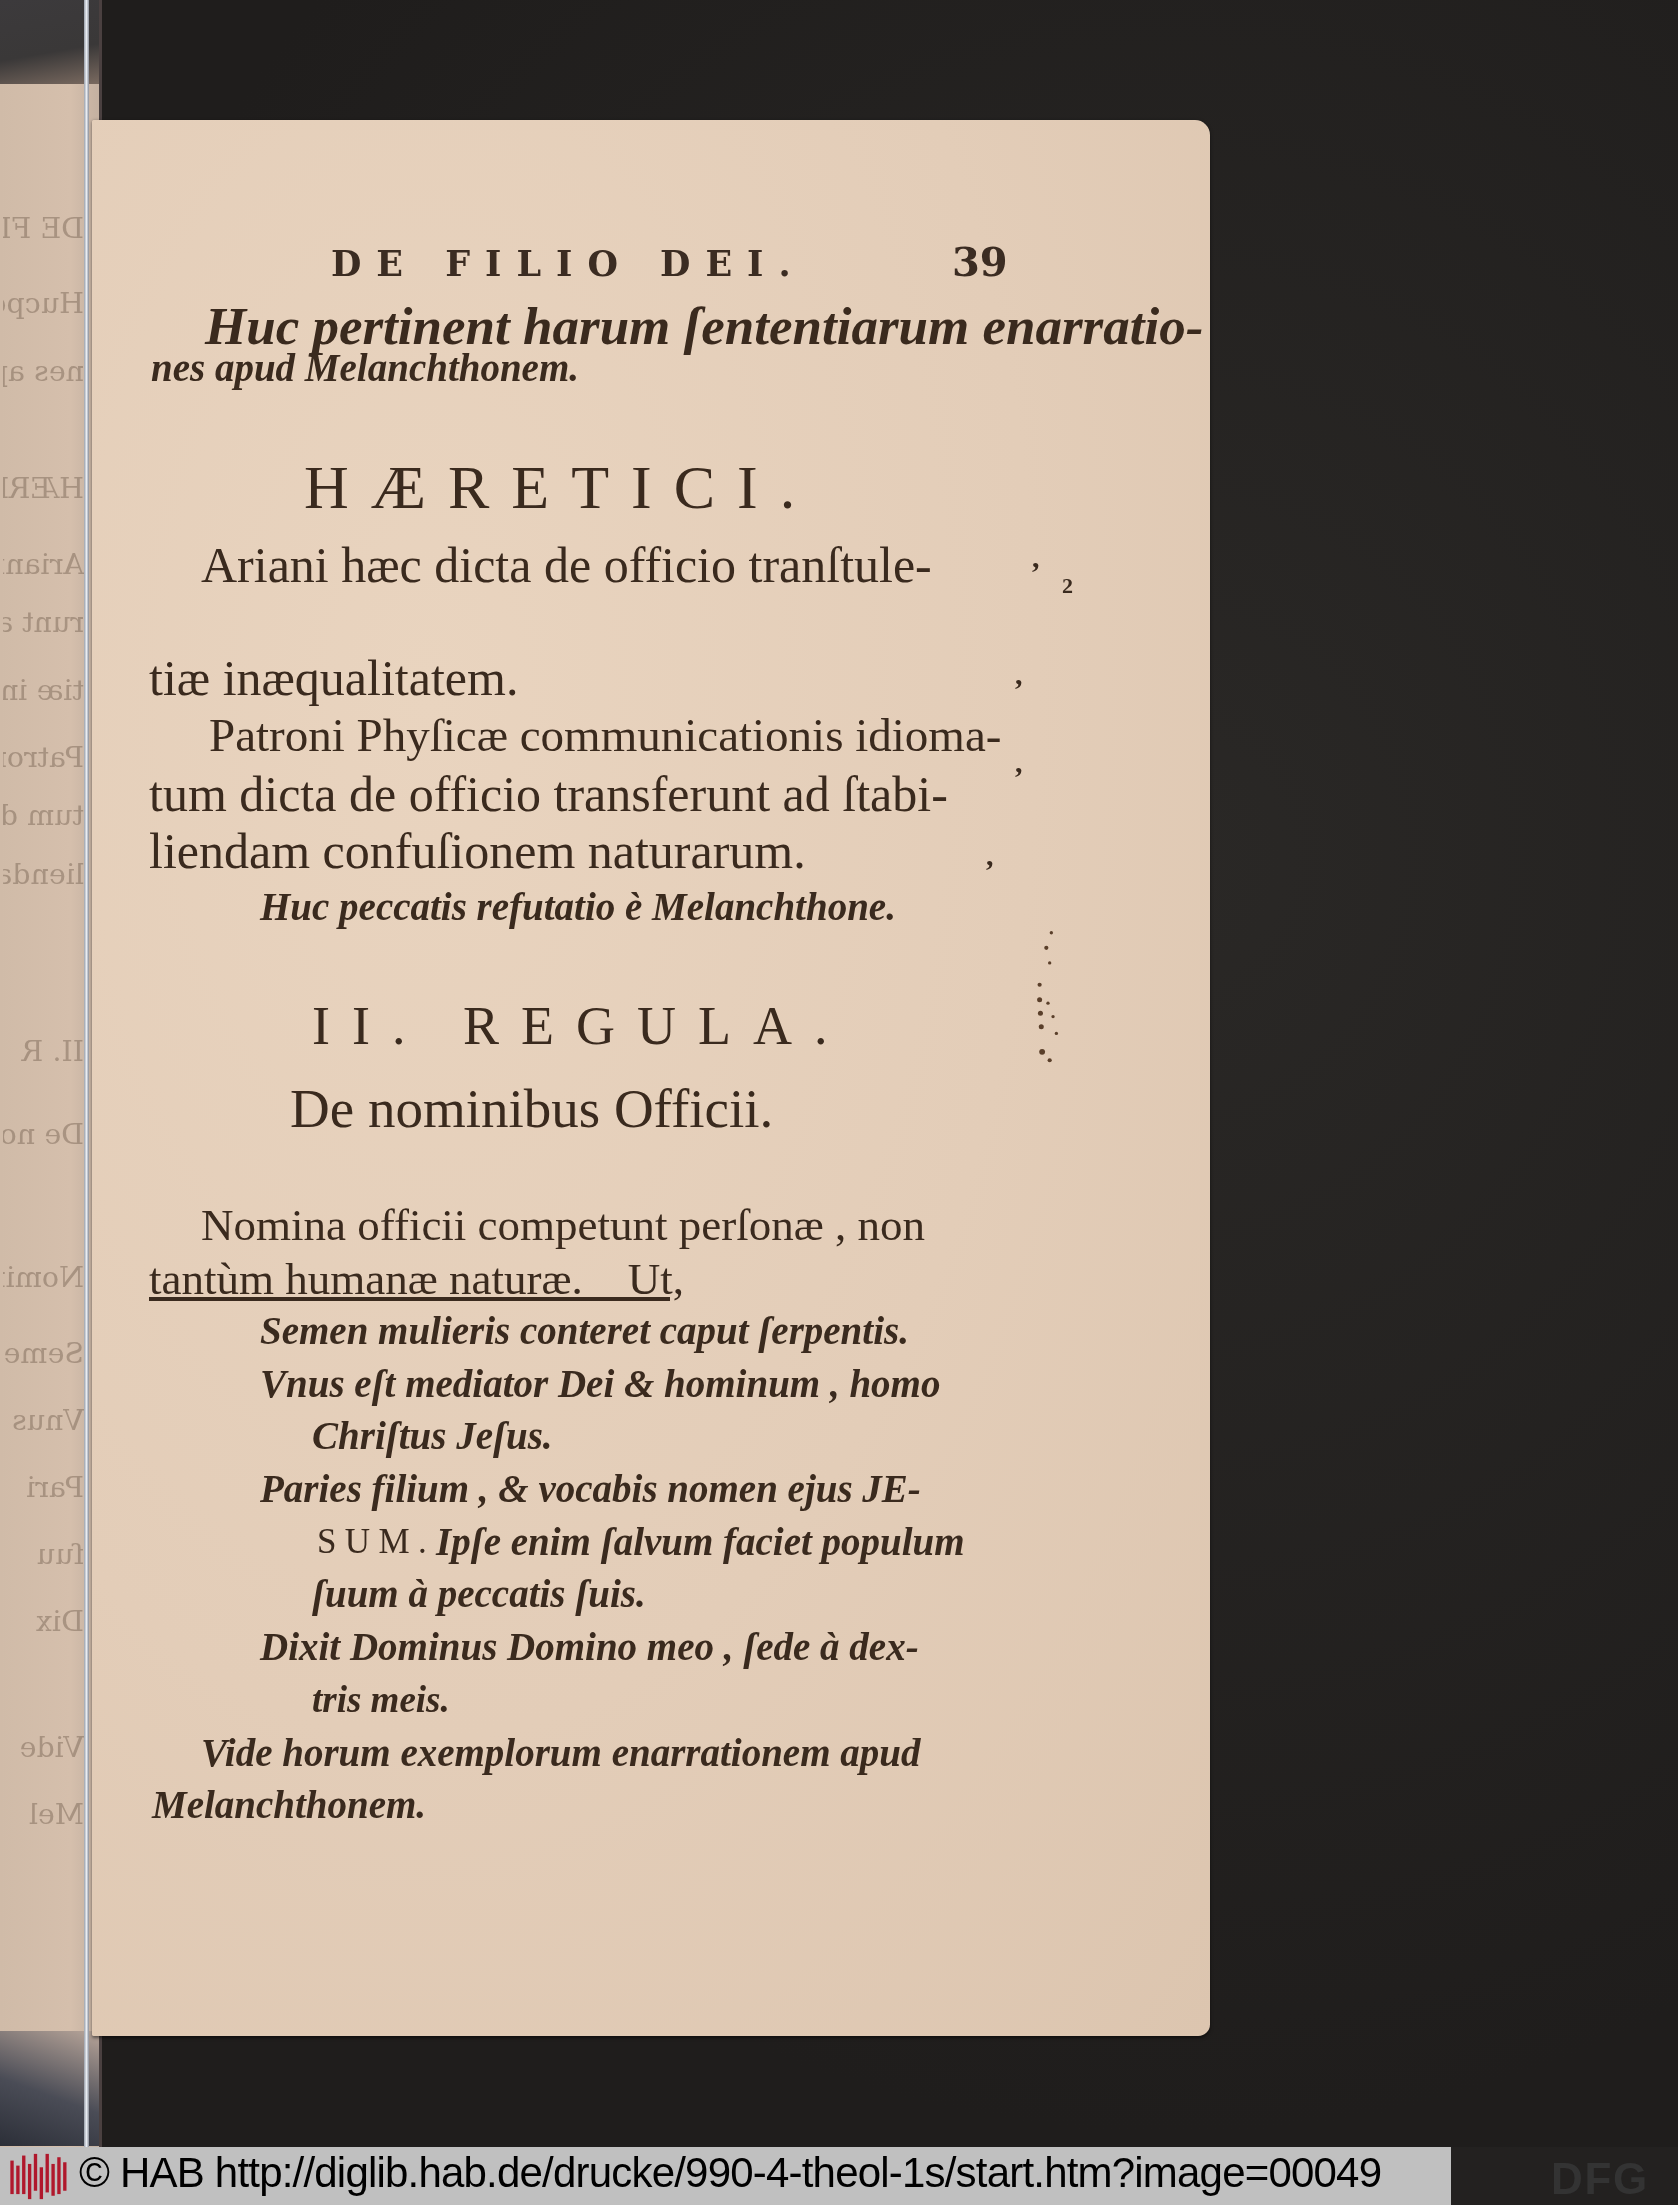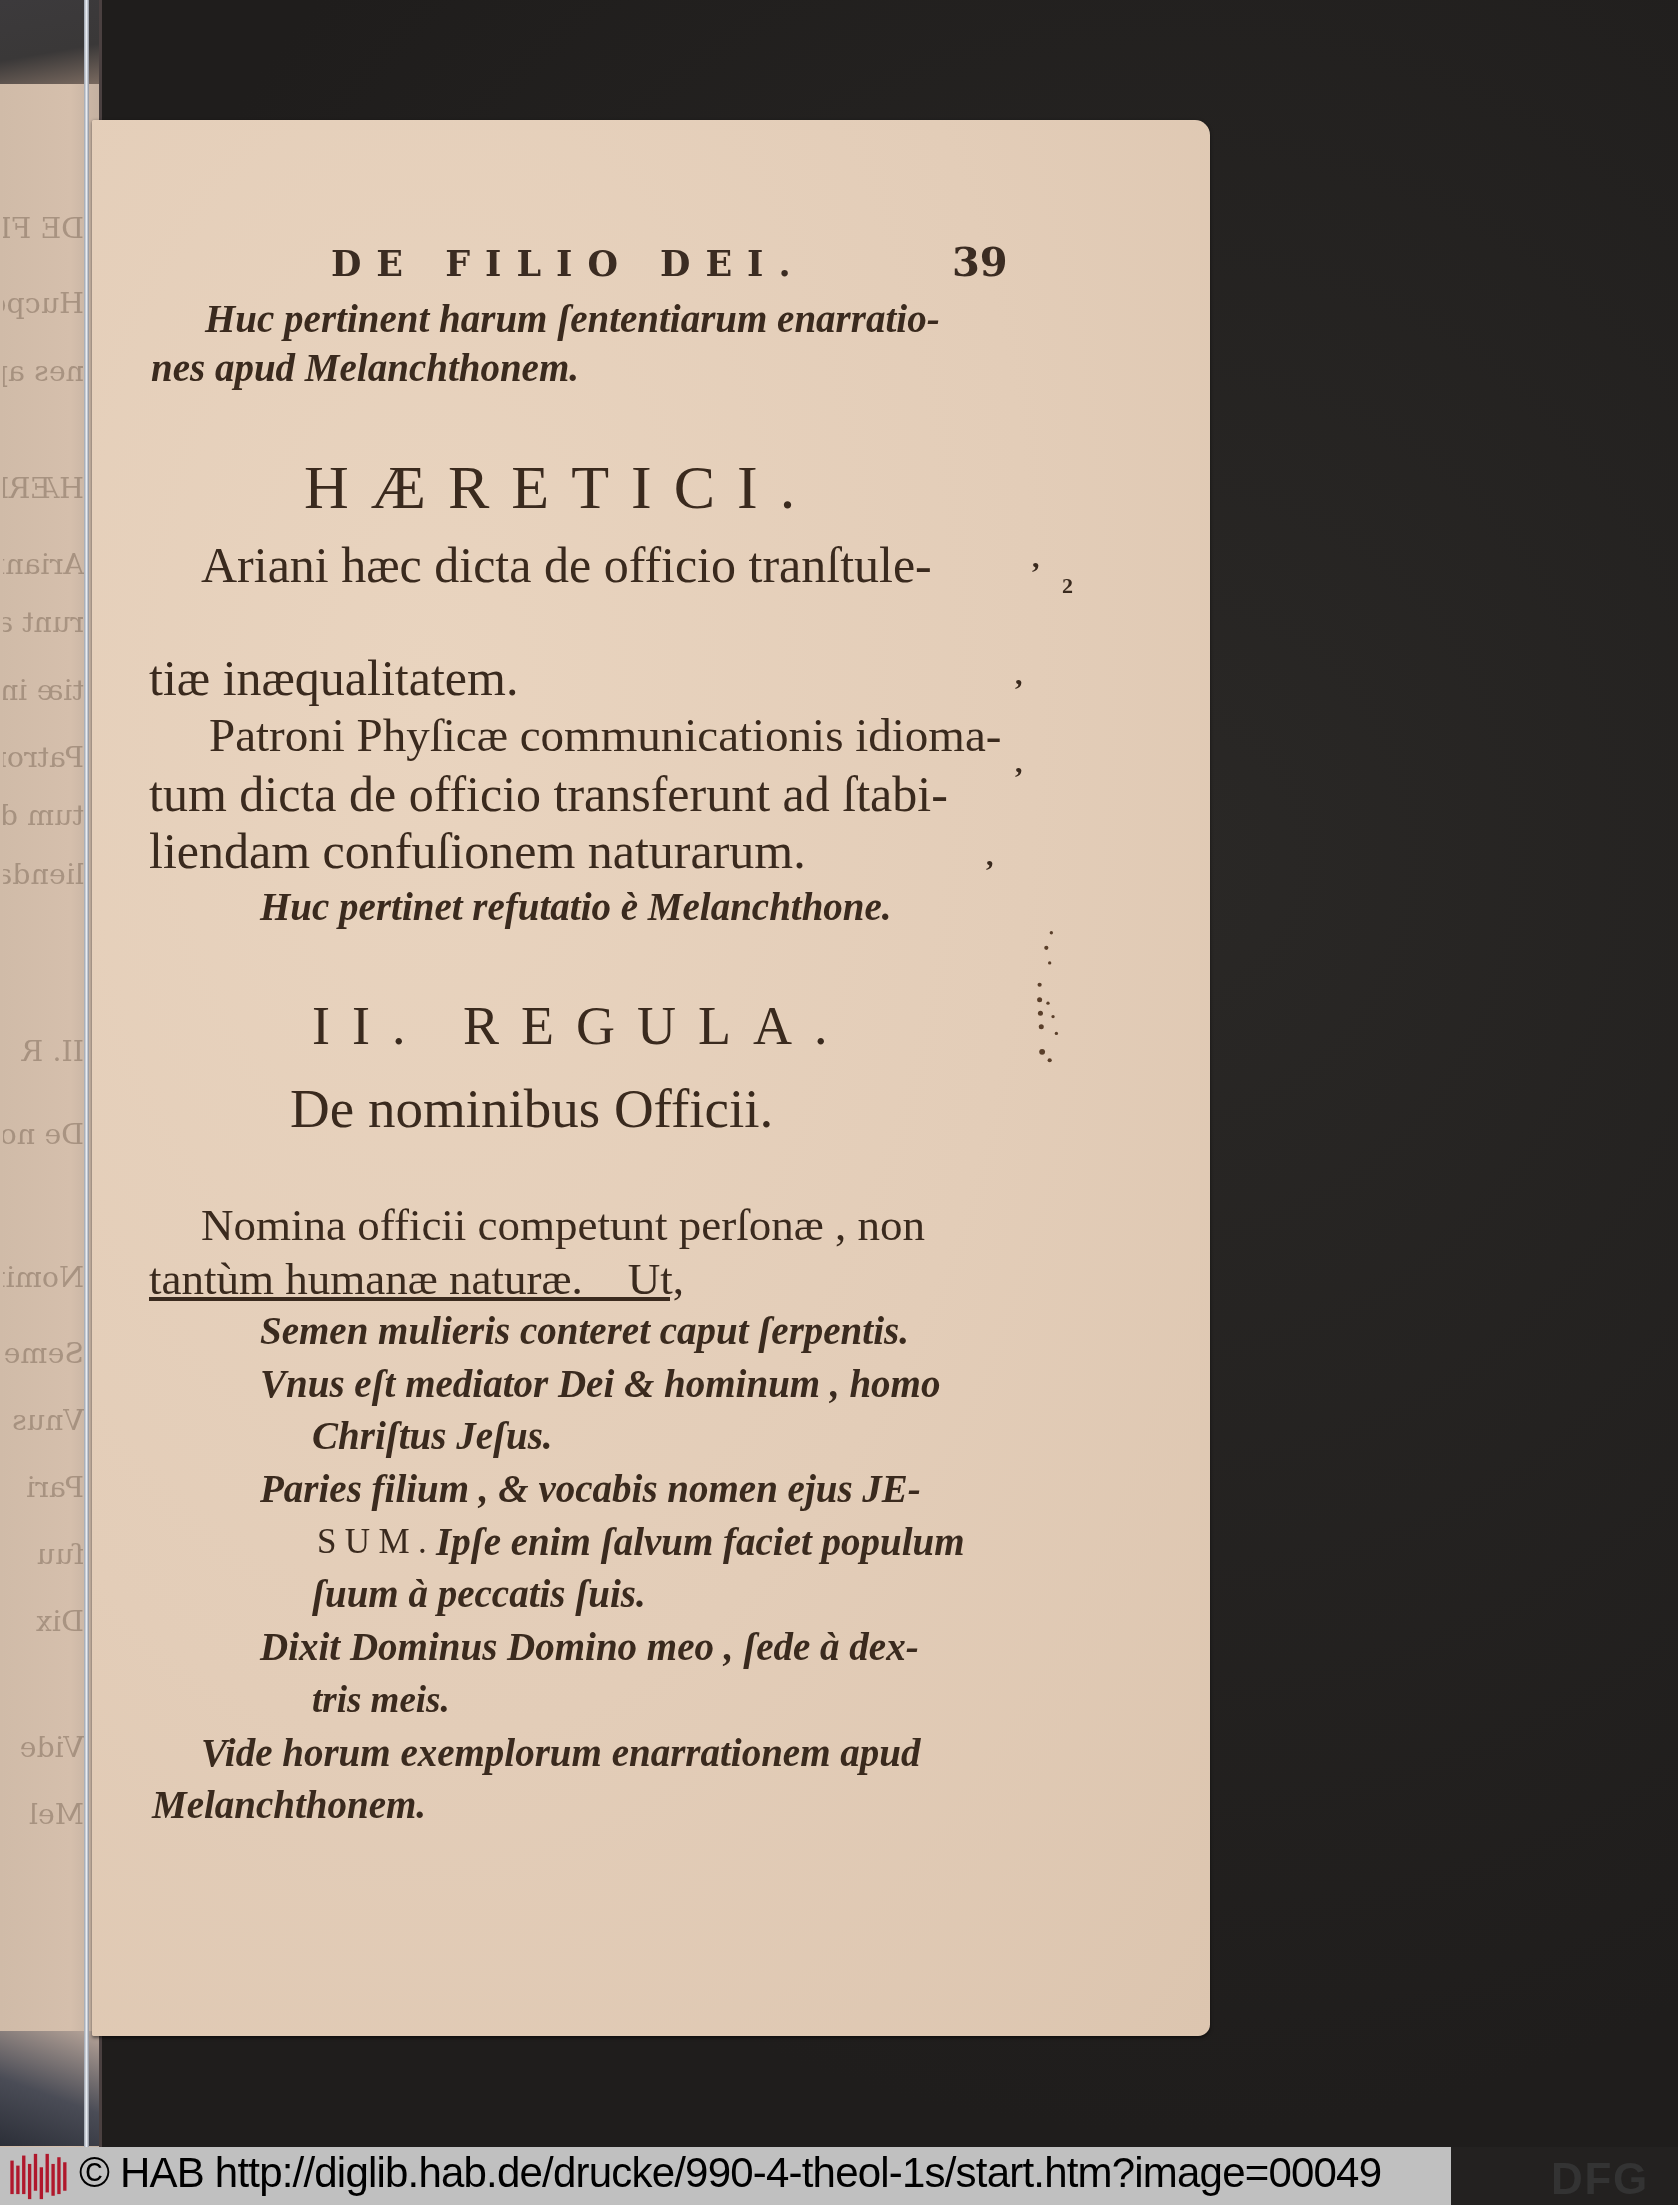--- a/index.html
+++ b/index.html
@@ -129,31 +129,31 @@
 <div class="left-strip-top"></div>
 <div class="left-strip-bottom"></div>
 <div class="glass-line"></div>
 <div class="glass-line-dark"></div>
 
 <div class="page">
   <div class="page-inner">
     <div class="line running-head">DE FILIO DEI.</div>
     <div class="line page-num">39</div>
 
-    <div class="line it" style="left:113px; top:176px; font-size:39px;">Huc pertinent harum ſententiarum enarratio-</div>
+    <div class="line it" style="left:113px; top:176px; font-size:53px;">Huc pertinent harum ſententiarum enarratio-</div>
     <div class="line it" style="left:59px; top:225px; font-size:39px;">nes apud Melanchthonem.</div>
 
     <div class="line heading-caps" style="left:212px; top:332px; font-size:62px;">HÆRETICI.</div>
 
     <div class="line rm" style="left:109px; top:416px; font-size:50px;">Ariani hæc dicta de officio tranſtule-</div>
     <div class="line rm" style="left:57px; top:529px; font-size:50px;">tiæ inæqualitatem.</div>
     <div class="line rm" style="left:109px; top:588px; font-size:47px;margin-left:8px;">Patroni Phyſicæ communicationis idioma-</div>
     <div class="line rm" style="left:57px; top:645px; font-size:50px;font-family:Liberation Serif, serif;">tum dicta de officio transferunt ad ſtabi-</div>
     <div class="line rm" style="left:57px; top:702px; font-size:50px;">liendam confuſionem naturarum.</div>
-    <div class="line it" style="left:168px; top:764px; font-size:39px;">Huc pertinet refutatio è Melanchthone.</div>
+    <div class="line it" style="left:168px; top:764px; font-size:39px;">Huc peccatis refutatio è Melanchthone.</div>
 
     <div class="line heading-caps" style="left:220px; top:875px; font-size:54px;">II. REGULA.</div>
     <div class="line rm" style="left:198px; top:957px; font-size:55px;">De nominibus Officii.</div>
 
     <div class="line rm" style="left:109px; top:1079px; font-size:45px;">Nomina officii competunt perſonæ , non</div>
     <div class="line rm" style="left:57px; top:1133px; font-size:45px; white-space:pre;text-decoration:underline;">tantùm humanæ naturæ.    Ut,</div>
     <div class="line it" style="left:168px; top:1188px; font-size:39px;">Semen mulieris conteret caput ſerpentis.</div>
     <div class="line it" style="left:168px; top:1241px; font-size:39px;">Vnus eſt mediator Dei &amp; hominum , homo</div>
     <div class="line it" style="left:220px; top:1293px; font-size:39px;">Chriſtus Jeſus.</div>
     <div class="line it" style="left:168px; top:1346px; font-size:39px;">Paries filium , &amp; vocabis nomen ejus JE-</div>

